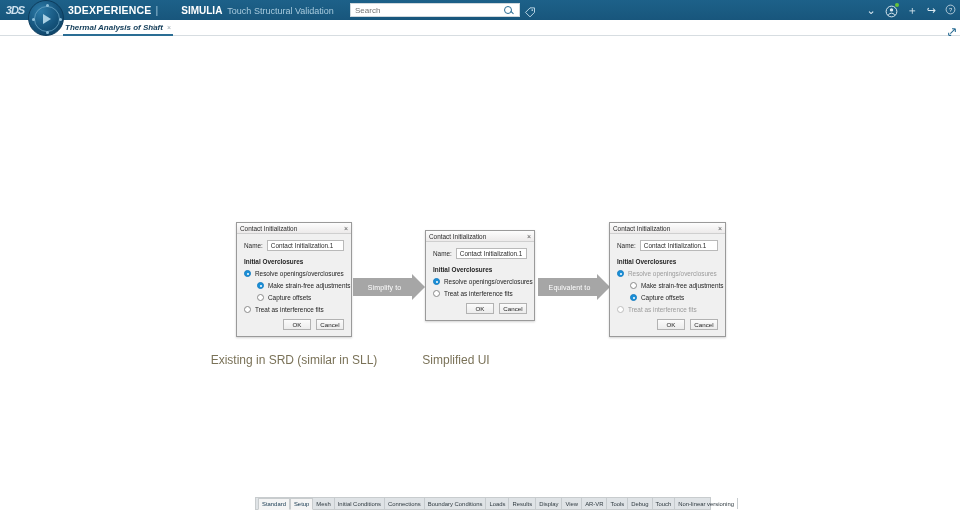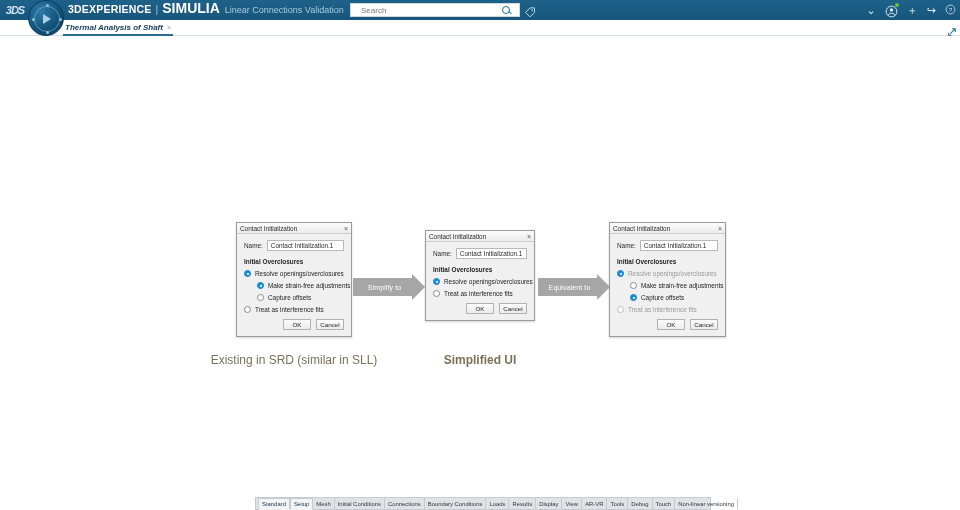--- a/index.html
+++ b/index.html
@@ -10,21 +10,21 @@
     background: #ffffff;
     font-family: "Liberation Sans", sans-serif;
   }
   #root { position: relative; width: 960px; height: 510px; background: #fff; }
 
   
   .topbar {
     position: absolute; left: 0; top: 0; width: 960px; height: 20px;
     background: #1b5e87;
     background: linear-gradient(180deg,#1d6189 0%,#18567c 100%);
-    display: flex; 
+    display: flex; align-items: center;
   }
   .ds-logo {
     width: 30px; height: 20px; display: flex; align-items: center; justify-content: center;
     color: #cfe2ef; font-size: 11px; font-weight: bold; font-style: italic;
     letter-spacing: -1px;
   }
   .compass {
     position: absolute; left: 28px; top: 0px; width: 36px; height: 36px;
     border-radius: 50%;
     background: radial-gradient(circle at 35% 30%, #2d7ba8 0%, #14527a 55%, #0d3c5c 100%);
@@ -42,27 +42,27 @@
     border-top: 5px solid transparent;
     border-bottom: 5px solid transparent;
   }
   .compass .dot { position:absolute; width:3px;height:3px;border-radius:50%;background:#8fc0da;}
   .compass .d1{left:17px;top:3px;} .compass .d2{left:3px;top:17px;}
   .compass .d3{left:30px;top:17px;} .compass .d4{left:17px;top:30px;}
 
   .brand { margin-left: 38px; display: flex; align-items: baseline; white-space: nowrap; }
   .brand .b1 { color: #ffffff; font-size: 10.5px; font-weight: bold; letter-spacing: .2px; }
   .brand .sep { color: #9cc4d9; font-size: 10.5px; margin: 0 4px; }
-  .brand .b2 { color: #ffffff; font-size: 14px; font-weight: bold; }
+  .brand .b2 { color: #ffffff; font-size: 10px; font-weight: bold; margin-left: 19px; }
   .brand .b3 { color: #a8cadd; font-size: 9px; margin-left: 5px; font-weight: normal; }
 
   .searchwrap {
     position: absolute; left: 350px; top: 3px; width: 170px; height: 14px;
     background: #ffffff; border: 1px solid #cfd8dd;
-    display: flex; align-items: center; padding: 0 8px;
+    display: flex; align-items: center; padding: 0 2px;
   }
   .searchwrap input {
     border: 0; outline: 0; width: 150px; font-size: 8px; color: #5a6a72;
     font-family: "Liberation Sans", sans-serif; background: transparent;
   }
   .searchwrap .mag { width: 10px; height: 10px; position: relative; flex: 0 0 auto; }
   .searchwrap .mag::before {
     content:""; position:absolute; left:1px; top:1px; width:6px; height:6px;
     border:1.2px solid #2a6d94; border-radius:50%;
   }
@@ -184,21 +184,21 @@
   #arr2 { left: 538px; top: 238px; width: 72px; }
   #arr2 .shaft { width: 59px; }
   #arr2 .head { left: 59px; }
 
   
   .caption {
     position: absolute; text-align: center; font-size: 12px; color: #7a7258;
     line-height: 12px; white-space: pre-line;
   }
   #cap1 { left: 204px; top: 318px; width: 180px; }
-  #cap2 { left: 415px; top: 318px; width: 130px; font-weight: bold; }
+  #cap2 { left: 391px; top: 318px; width: 130px; }
   #cap3 { left: 590px; top: 318px; width: 160px; }
 
   
   .ribbon {
     position: absolute; left: 255px; top: 461px; width: 456px; height: 49px;
     background: #f4f4f4; border: 1px solid #c8ccce;
   }
   .rib-tabs {
     height: 12px; background: #dfe3e6; border-bottom: 1px solid #c8ccce;
     display: flex; align-items: stretch; padding-left: 2px;
@@ -219,21 +219,21 @@
 <body>
 
 <div id="root">
 
   <div class="topbar">
     <div class="ds-logo">3DS</div>
     <div class="brand">
       <span class="b1">3DEXPERIENCE</span>
       <span class="sep">|</span>
       <span class="b2">SIMULIA</span>
-      <span class="b3">Linear Connections Validation</span>
+      <span class="b3">Touch Structural Validation</span>
     </div>
 
     <div class="searchwrap">
       <input type="text" placeholder="Search" style="">
       <span class="mag"></span>
     </div>
 
     <span class="tag-icon">
       <svg viewBox="0 0 16 16" width="12" height="12">
         <path d="M2 8.5 L8 2.5 L14 2.5 L14 8.5 L8 14.5 Z" fill="none" stroke="#bcd7e6" stroke-width="1.3"></path>

